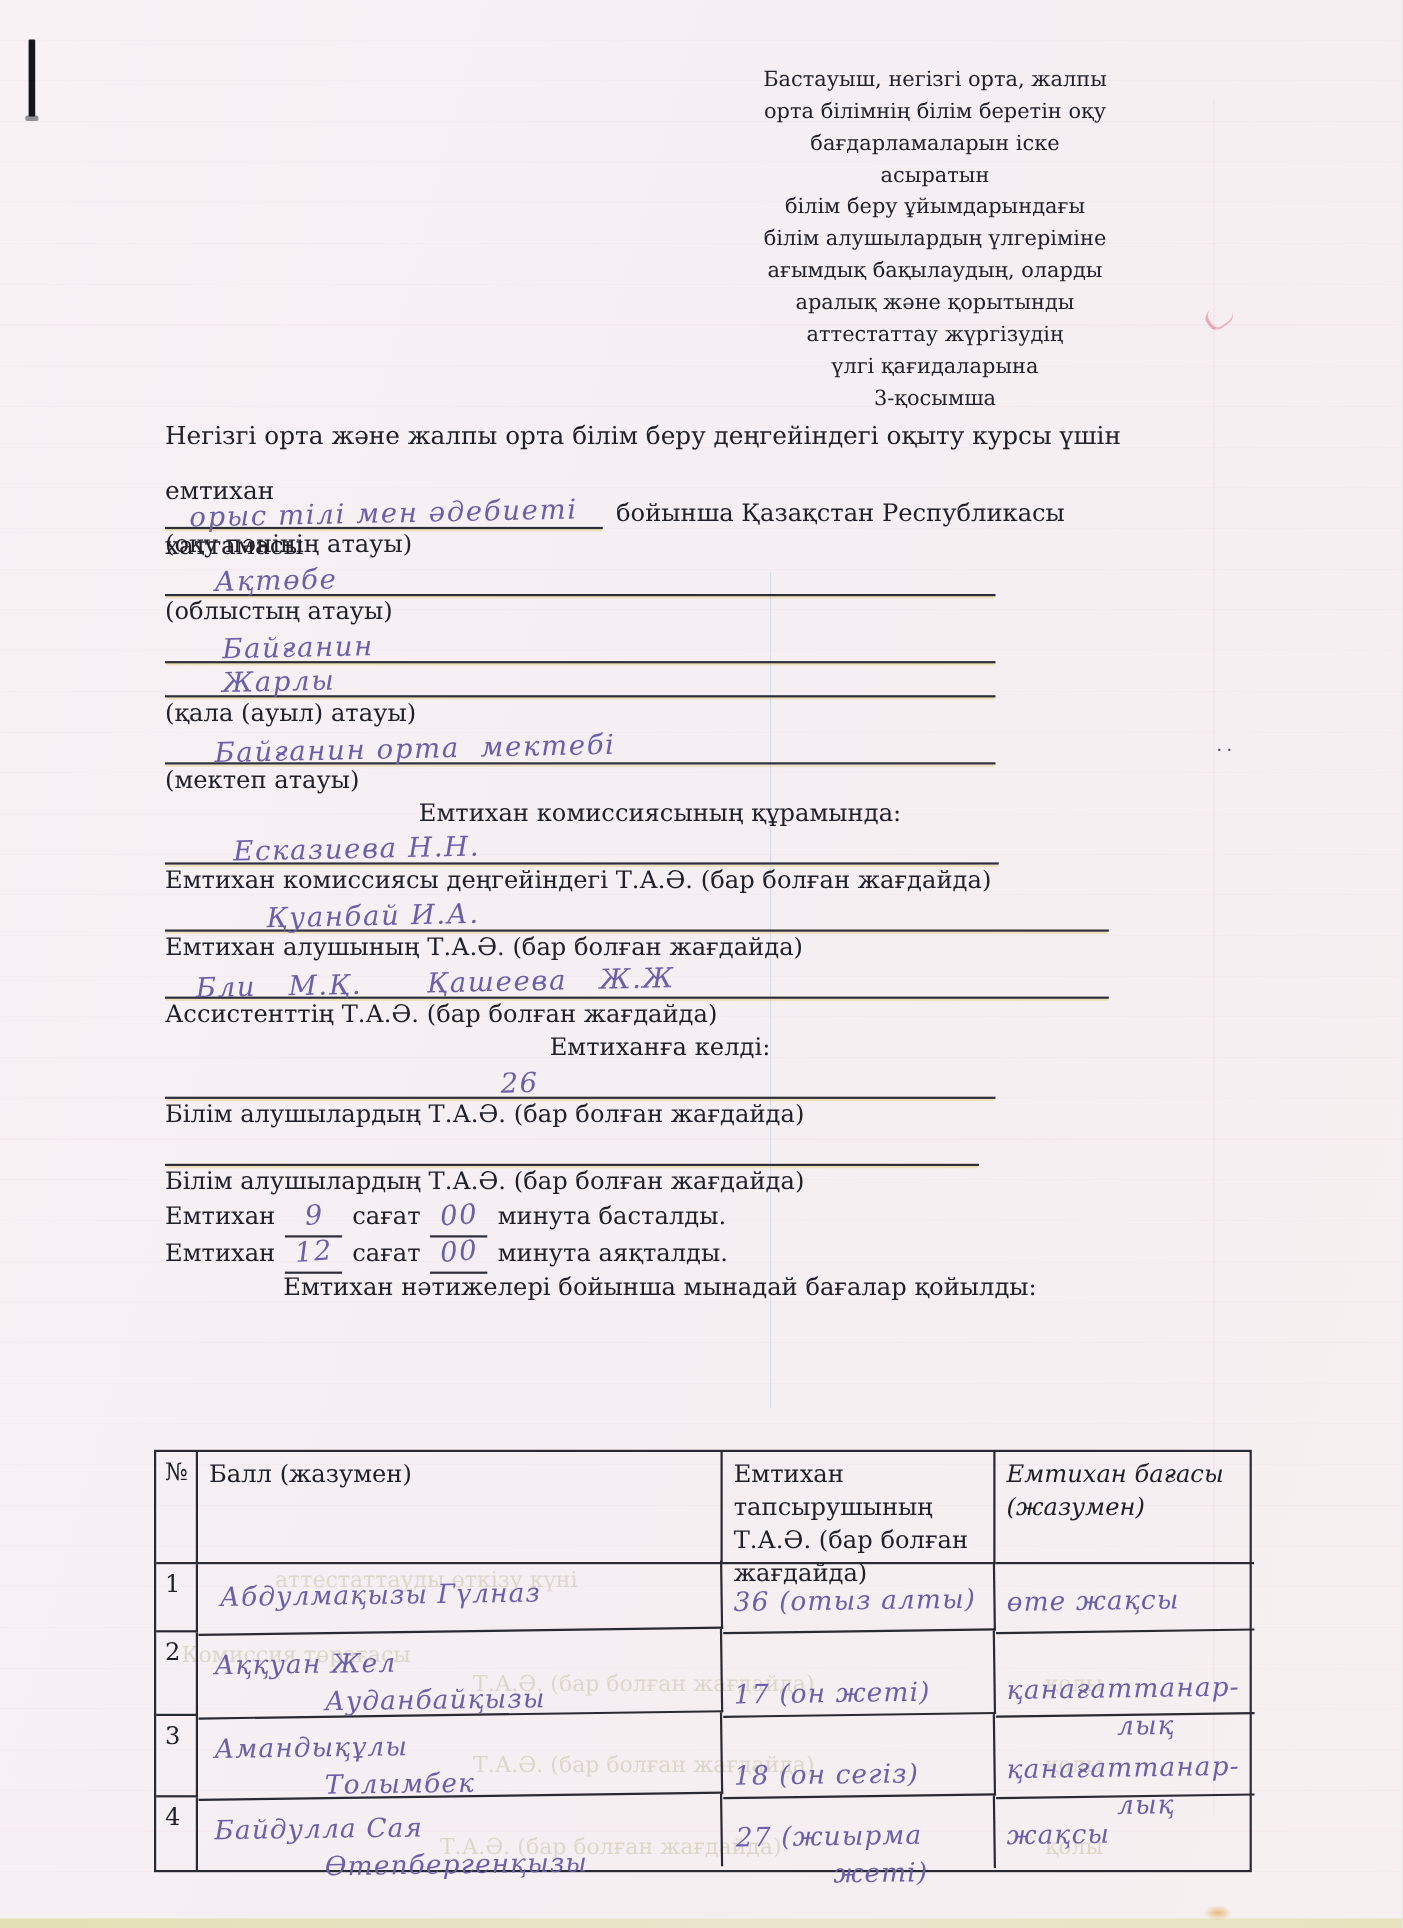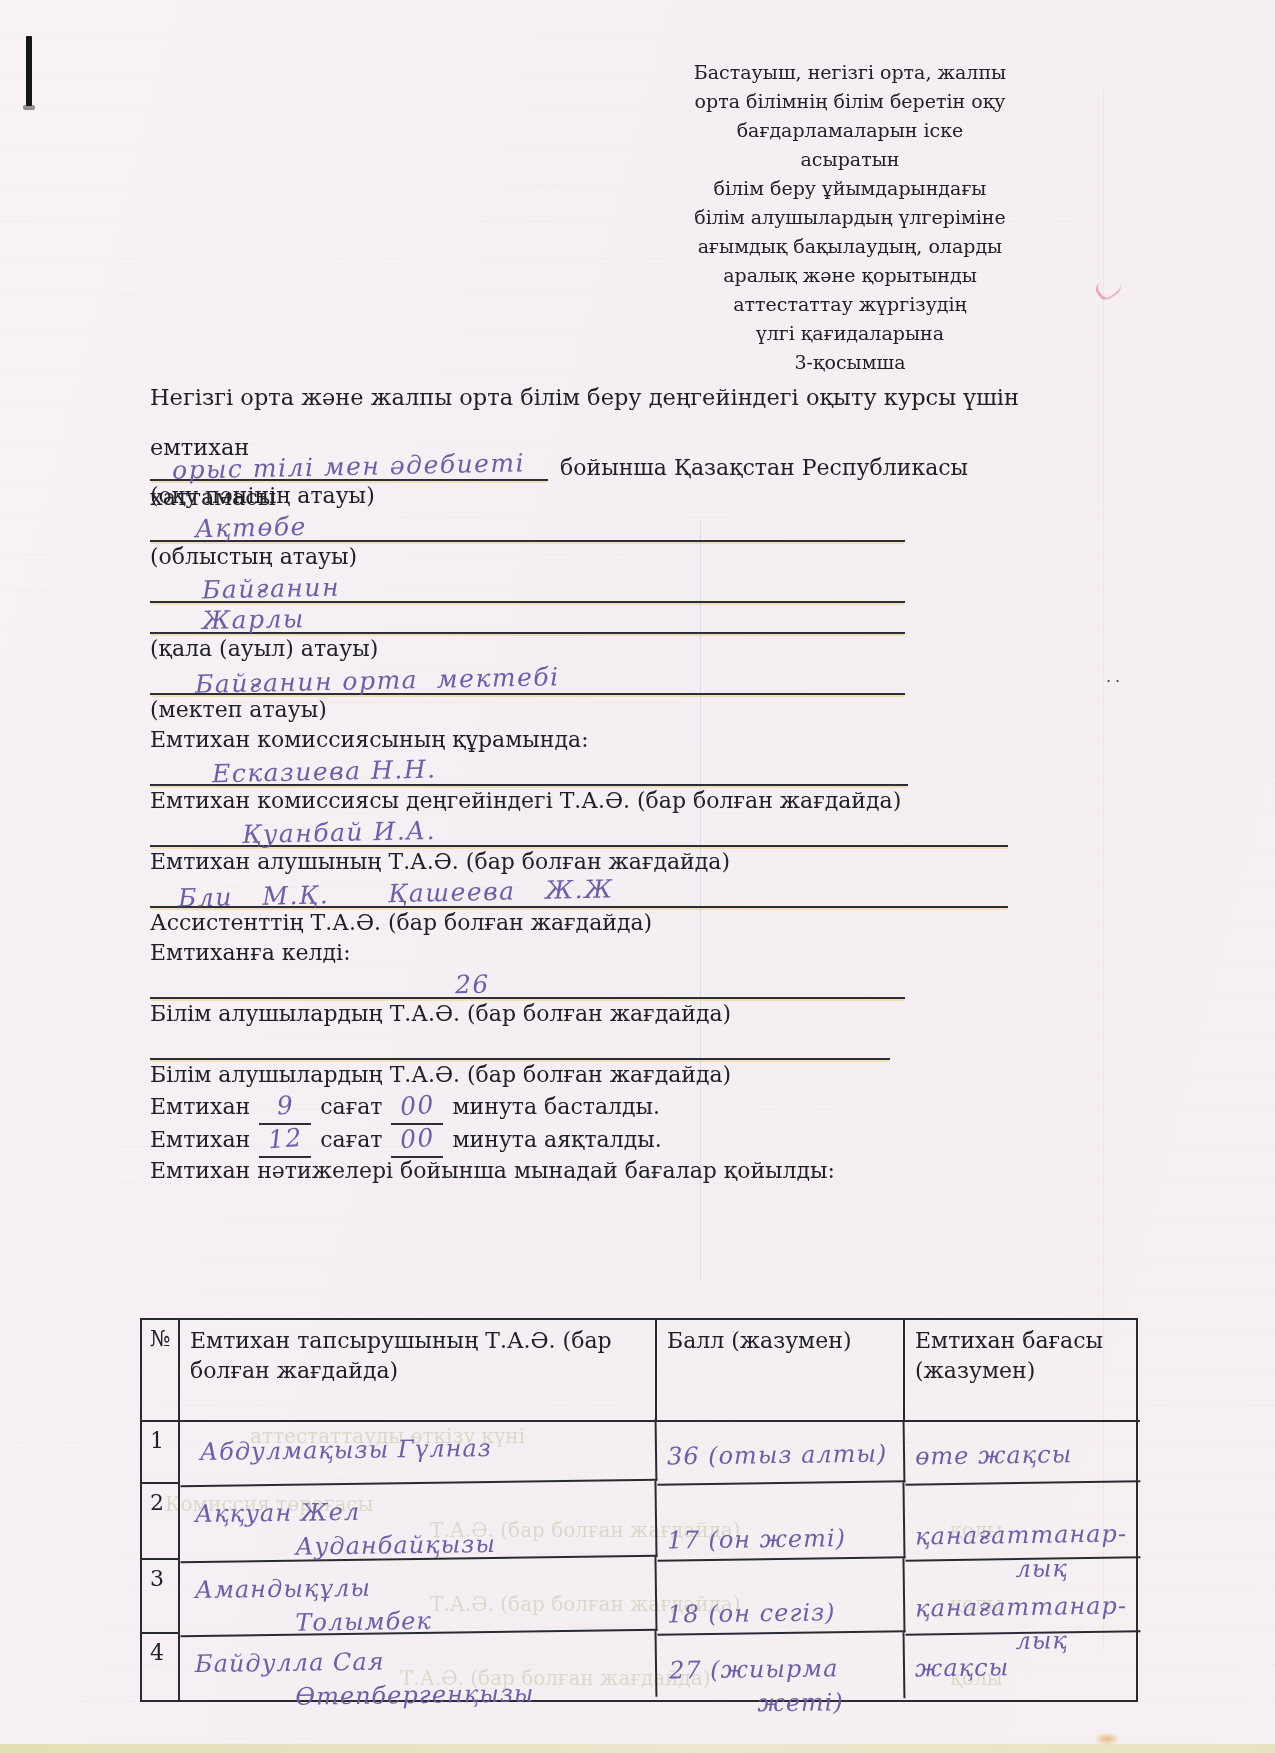--- a/index.html
+++ b/index.html
@@ -24,41 +24,41 @@
     background:radial-gradient(ellipse at center,rgba(221,142,34,.55),rgba(221,142,34,0) 70%);}
   .bottom-band{position:absolute;left:0;top:1744px;width:100%;height:9px;
     background:linear-gradient(90deg,rgba(196,198,76,.38) 0%,rgba(196,198,76,.22) 55%,rgba(196,198,76,.30) 100%);}
   .ghost{position:absolute;color:#7d7c33;opacity:.20;font-size:20px;white-space:pre;font-family:"DejaVu Serif",serif;}
   
   .appendix{position:absolute;left:638px;top:58px;width:424px;text-align:center;
     font-size:19px;line-height:29px;white-space:pre-line;}
   .title{position:absolute;left:150px;top:372px;width:900px;font-size:22.5px;line-height:50px;white-space:pre-line;}
   .form{position:absolute;left:150px;top:450px;width:900px;font-size:22px;}
   .caption{height:30px;line-height:30px;}
-  .heading{height:30px;line-height:30px;}
+  .heading{height:30px;line-height:30px;text-align:center;}
   
   .hw-line{height:31px;display:flex;align-items:flex-end;}
   .u{display:inline-block;flex:none;border-bottom:2px solid #2e2e38;height:30px;
      box-shadow:0 3px 0 -1px rgba(214,190,60,.30);display:flex;align-items:flex-end;}
   .hw{font-family:"DejaVu Serif",serif;font-style:italic;color:#6b5fa9;font-size:25px;
       letter-spacing:1.5px;transform:rotate(-1.2deg);white-space:pre;line-height:1;}
   .hw-wide{word-spacing:20px;}
   .after-u{margin-left:12px;line-height:26px;text-align:right;}
   
   .time-line{height:33px;line-height:33px;}
   .blank{display:inline-block;width:52px;margin:0 9px;border-bottom:2px solid #2e2e38;text-align:center;}
   .blank .hw{display:inline-block;transform:rotate(-4deg);}
   
   .rtable{position:absolute;left:140px;top:1318px;width:998px;display:grid;
     grid-template-columns:38px 477px 248px 235px;
     grid-template-rows:102px 62px 76px 74px 66px;
     border:2px solid #2a2a32;box-sizing:border-box;background:rgba(255,255,255,.0);}
   .cell{border-right:2px solid #2a2a32;border-bottom:2px solid #2a2a32;box-sizing:border-box;
     padding:6px 10px;font-size:22px;line-height:30px;overflow:visible;}
-  .cell.last-col{border-right:none;}
+  .cell.last-col{border-right:none;font-style:italic;}
   .cell.last-row{border-bottom:none;}
   .cell.hw-cell{font-family:"DejaVu Serif",serif;font-style:italic;color:#6b5fa9;font-size:24px;
     letter-spacing:1px;white-space:pre-line;line-height:34px;transform:rotate(-0.8deg);}
   .c-name{padding:10px 8px 0 20px;}
   .c-name.indent2{padding-left:115px;text-indent:-100px;}
   .c-score{padding-top:16px;}
   .c-score.indent2{padding-left:100px;text-indent:-88px;padding-top:10px;}
   .c-grade{padding-top:16px;}
   .c-grade.indent2{padding-left:110px;text-indent:-100px;padding-top:10px;}
   .c-num{padding:4px 0 0 8px;}
@@ -183,22 +183,22 @@
     <div class="time-line">
       <span>Емтихан</span><span class="blank"><span class="hw">12</span></span><span>сағат</span><span class="blank"><span class="hw">00</span></span><span>минута аяқталды.</span>
     </div>
 
     <div class="heading">Емтихан нәтижелері бойынша мынадай бағалар қойылды:</div>
   </div>
 
   <div class="rtable">
 
     <div class="cell c-num">№</div>
+    <div class="cell">Балл (жазумен)</div>
     <div class="cell">Емтихан тапсырушының Т.А.Ә. (бар болған жағдайда)</div>
-    <div class="cell">Балл (жазумен)</div>
     <div class="cell last-col">Емтихан бағасы (жазумен)</div>
 
     <div class="cell c-num">1</div>
     <div class="cell hw-cell c-name">Абдулмақызы Гүлназ</div>
     <div class="cell hw-cell c-score">36 (отыз алты)</div>
     <div class="cell hw-cell c-grade last-col">өте жақсы</div>
 
     <div class="cell c-num">2</div>
     <div class="cell hw-cell c-name indent2">Аққуан Жел
 Ауданбайқызы</div>

